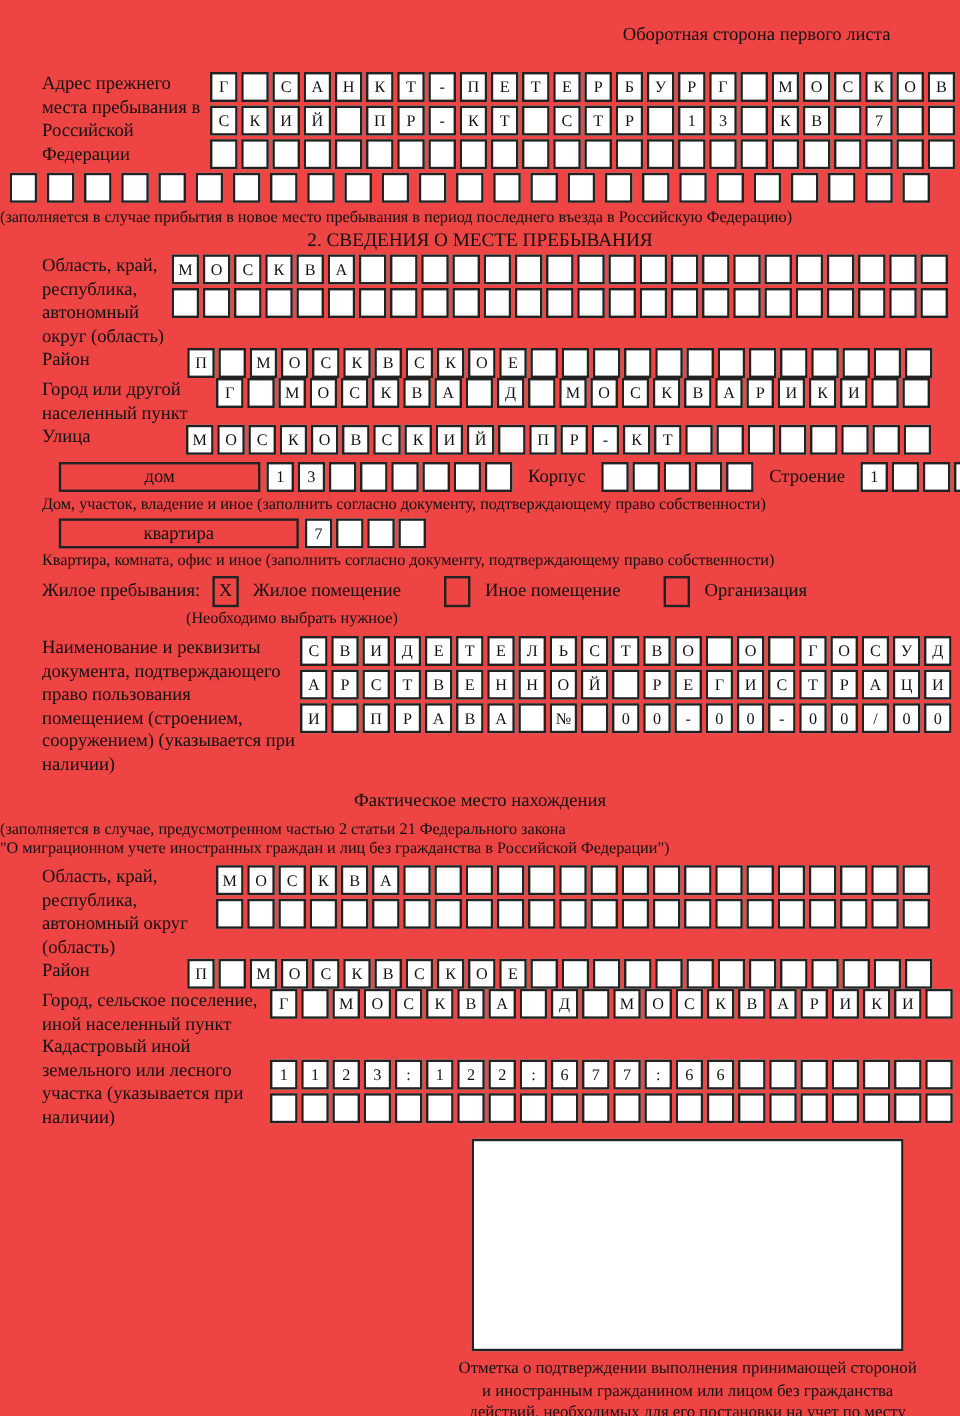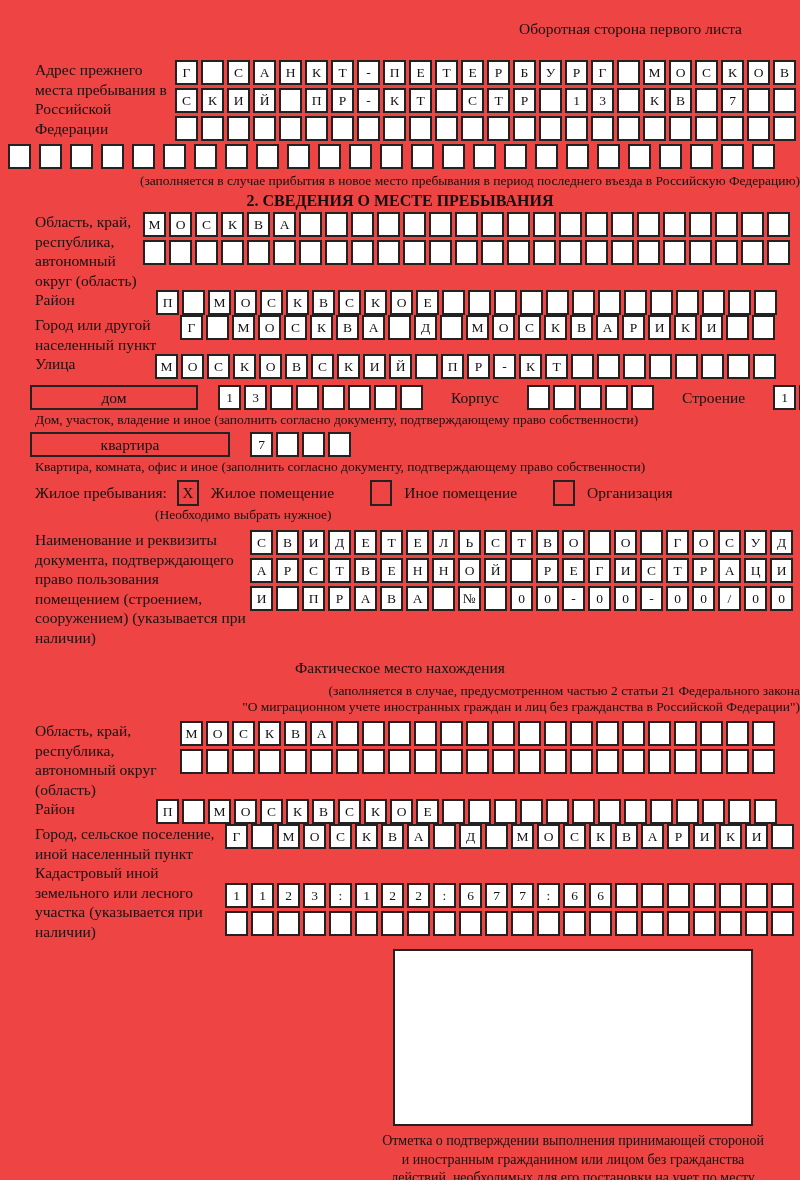--- a/index.html
+++ b/index.html
@@ -7,24 +7,24 @@
   body{width:800px;height:1180px;font-family:"Liberation Serif","DejaVu Serif",serif;color:#111}
   .page{position:relative;width:800px;height:1180px;background:#ef4444;overflow:hidden}
   .hdr{padding:20px 58px 0 0;text-align:right;font-size:15.5px}
   .field{display:flex;margin-left:35px;align-items:flex-start}
   .f-label{font-size:15.5px;line-height:19.5px;flex-shrink:0;padding-right:4px}
   .rows{display:flex;flex-direction:column;gap:3px}
   .char-row{display:flex;gap:3px}
   .cell{width:23px;height:25px;border:2px solid #222;display:flex;align-items:center;justify-content:center;font-size:13.5px;flex-shrink:0;background:#fff}
   .wide-gap{gap:8px}
   .note{font-size:13.5px;line-height:16px}
-  .note-c{text-align:right}
-  .sec-title{text-align:center;font-weight:bold;font-size:16px}
+  .note-c{text-align:left}
+  .sec-title{text-align:center;font-weight:normal;font-size:16px}
   .sub-title{text-align:center;font-weight:normal;font-size:15.5px}
-  .hrow{display:flex;align-items:center;margin-left:30px;gap:20px}
+  .hrow{display:flex;align-items:center;margin-left:49px;gap:5px}
   .wide-box{height:25px;border:2px solid #222;display:flex;align-items:center;justify-content:center;font-size:15.5px;flex-shrink:0}
   .w168{width:168px}
   .w200{width:200px}
   .inline-lbl{font-size:15.5px;margin:0 8px}
   .cbrow{display:flex;align-items:center;margin-left:35px;font-size:15.5px}
   .opt{display:flex;align-items:center;margin-right:26px}
   .checkbox{width:22px;height:26px;border:2px solid #222;display:flex;align-items:center;justify-content:center;font-size:15px;margin:0 12px 0 10px;flex-shrink:0}
   .lw140{width:140px}.lw108{width:108px}.lw121{width:121px}.lw145{width:145px}
   .lw120{width:120px}.lw215{width:215px}.lw190{width:190px}
   .stamp-wrap{margin-left:393px;width:360px;margin-top:8px}

